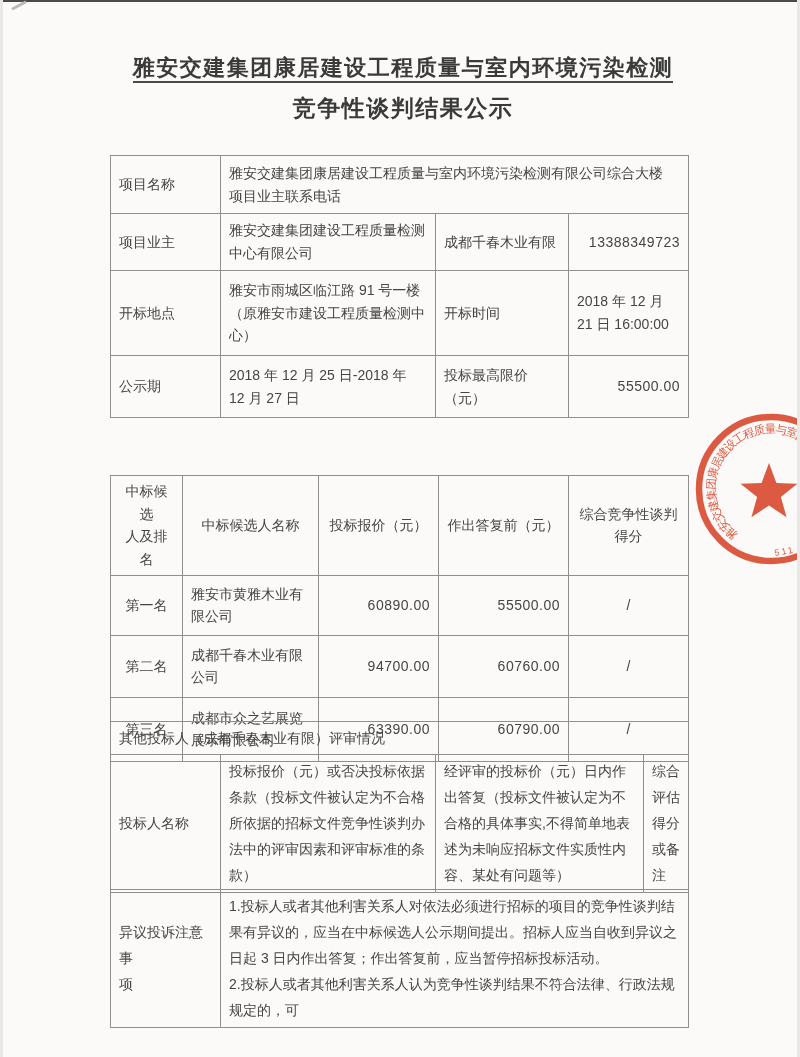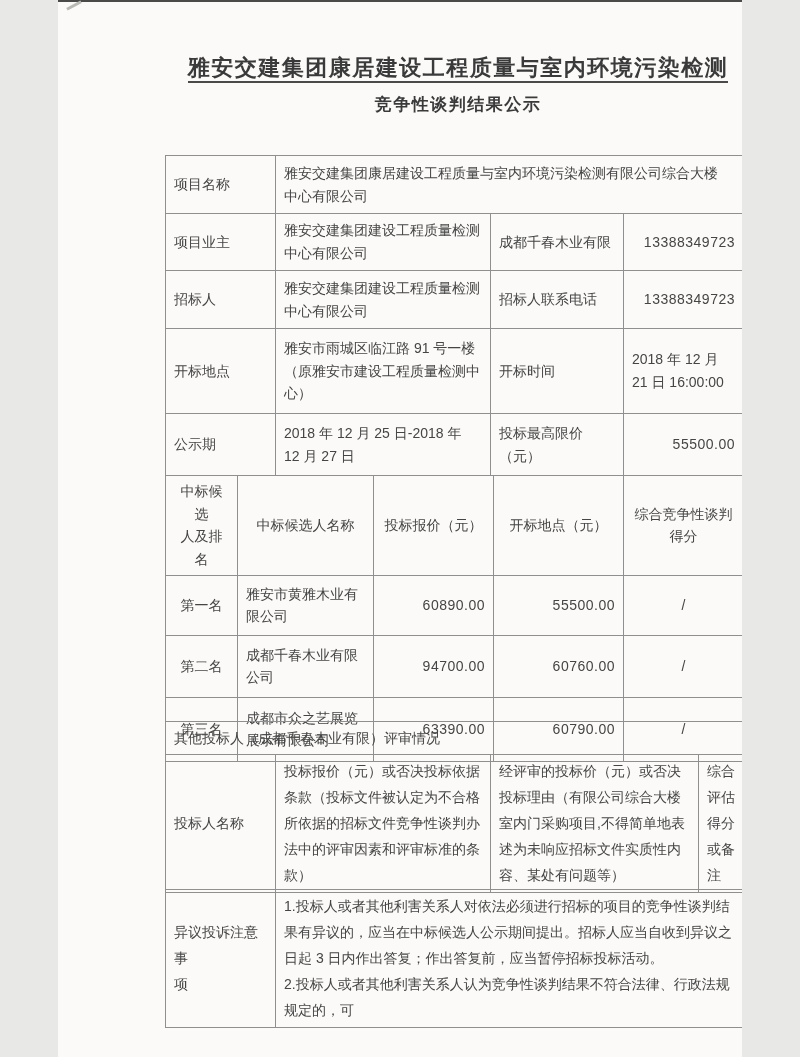--- a/index.html
+++ b/index.html
@@ -1,19 +1,19 @@
 <!DOCTYPE html>
 <html><head>
 <meta charset="utf-8">
 <style>
   * { box-sizing: border-box; margin: 0; padding: 0; }
   html, body { background: #e8e8e6; }
   .page {
     position: relative;
-    width: 684px; height: 1057px;
+    width: 794px; height: 1057px;
     margin: 0 auto;
     background: #fbfaf8;
     overflow: hidden;
     font-family: "Liberation Sans", sans-serif;
     color: #454545;
   }
   .scan-top-edge {
     position: absolute; top: 0; left: 0;
     width: 100%; height: 2px; background: #4a4a48;
   }
@@ -28,21 +28,21 @@
   }
   .title-line {
     font-size: 22px; font-weight: bold; color: #3a3a3a;
     letter-spacing: 1.5px; line-height: 36px;
   }
   .title-line .u {
     border-bottom: 2px solid #4a4a4a; padding-bottom: 1px;
   }
   .subtitle {
     margin-top: 7px;
-    font-size: 17px; font-weight: bold; color: #3a3a3a;
+    font-size: 23px; font-weight: bold; color: #3a3a3a;
     letter-spacing: 1.5px;
     text-align: center;
   }
   .doc-table {
     position: absolute; left: 107px; width: 578px;
     border-collapse: collapse; table-layout: fixed;
   }
   .doc-table td {
     border: 1px solid #8f8f8f;
     font-size: 14px; line-height: 1.62;
@@ -84,34 +84,27 @@
     <colgroup>
         <col style="width:110px">
         <col style="width:215px">
         <col style="width:133px">
         <col style="width:120px">
       </colgroup>
     <tbody>
         <tr style="height:58px">
       <td>项目名称</td>
       <td colspan="3">雅安交建集团康居建设工程质量与室内环境污染检测有限公司综合大楼
-中心有限公司</td>
+项目业主联系电话</td>
     </tr>
     <tr style="height:57px">
       <td>项目业主</td>
       <td>雅安交建集团建设工程质量检测
 中心有限公司</td>
       <td>成都千春木业有限</td>
-      <td class="num">13388349723</td>
-    </tr>
-    <tr style="height:58px">
-      <td>招标人</td>
-      <td>雅安交建集团建设工程质量检测
-中心有限公司</td>
-      <td>招标人联系电话</td>
       <td class="num">13388349723</td>
     </tr>
     <tr style="height:85px">
       <td>开标地点</td>
       <td>雅安市雨城区临江路 91 号一楼
 （原雅安市建设工程质量检测中
 心）</td>
       <td>开标时间</td>
       <td>2018 年 12 月
 21 日 16:00:00</td>
@@ -134,21 +127,21 @@
         <col style="width:120px">
         <col style="width:130px">
         <col style="width:120px">
       </colgroup>
     <tbody>
         <tr style="height:60px">
       <td class="ctr">中标候选
 人及排名</td>
       <td class="ctr">中标候选人名称</td>
       <td class="ctr">投标报价（元）</td>
-      <td class="ctr">开标地点（元）</td>
+      <td class="ctr">作出答复前（元）</td>
       <td class="ctr">综合竞争性谈判
 得分</td>
     </tr>
     <tr style="height:60px">
       <td class="ctr">第一名</td>
       <td>雅安市黄雅木业有
 限公司</td>
       <td class="num">60890.00</td>
       <td class="num">55500.00</td>
       <td class="ctr">/</td>
@@ -187,21 +180,21 @@
     <colgroup>
         <col style="width:110px">
         <col style="width:215px">
         <col style="width:208px">
         <col style="width:45px">
       </colgroup>
     <tbody>
         <tr style="height:135px">
       <td>投标人名称</td>
       <td>投标报价（元）或否决投标依据条款（投标文件被认定为不合格所依据的招标文件竞争性谈判办法中的评审因素和评审标准的条款）</td>
-      <td>经评审的投标价（元）或否决投标理由（有限公司综合大楼室内门采购项目,不得简单地表述为未响应招标文件实质性内容、某处有问题等）</td>
+      <td>经评审的投标价（元）日内作出答复（投标文件被认定为不合格的具体事实,不得简单地表述为未响应招标文件实质性内容、某处有问题等）</td>
       <td>综合
 评估
 得分
 或备
 注</td>
     </tr>
   </tbody>
     </table>
 
   <table class="doc-table t5 tall-lines">

